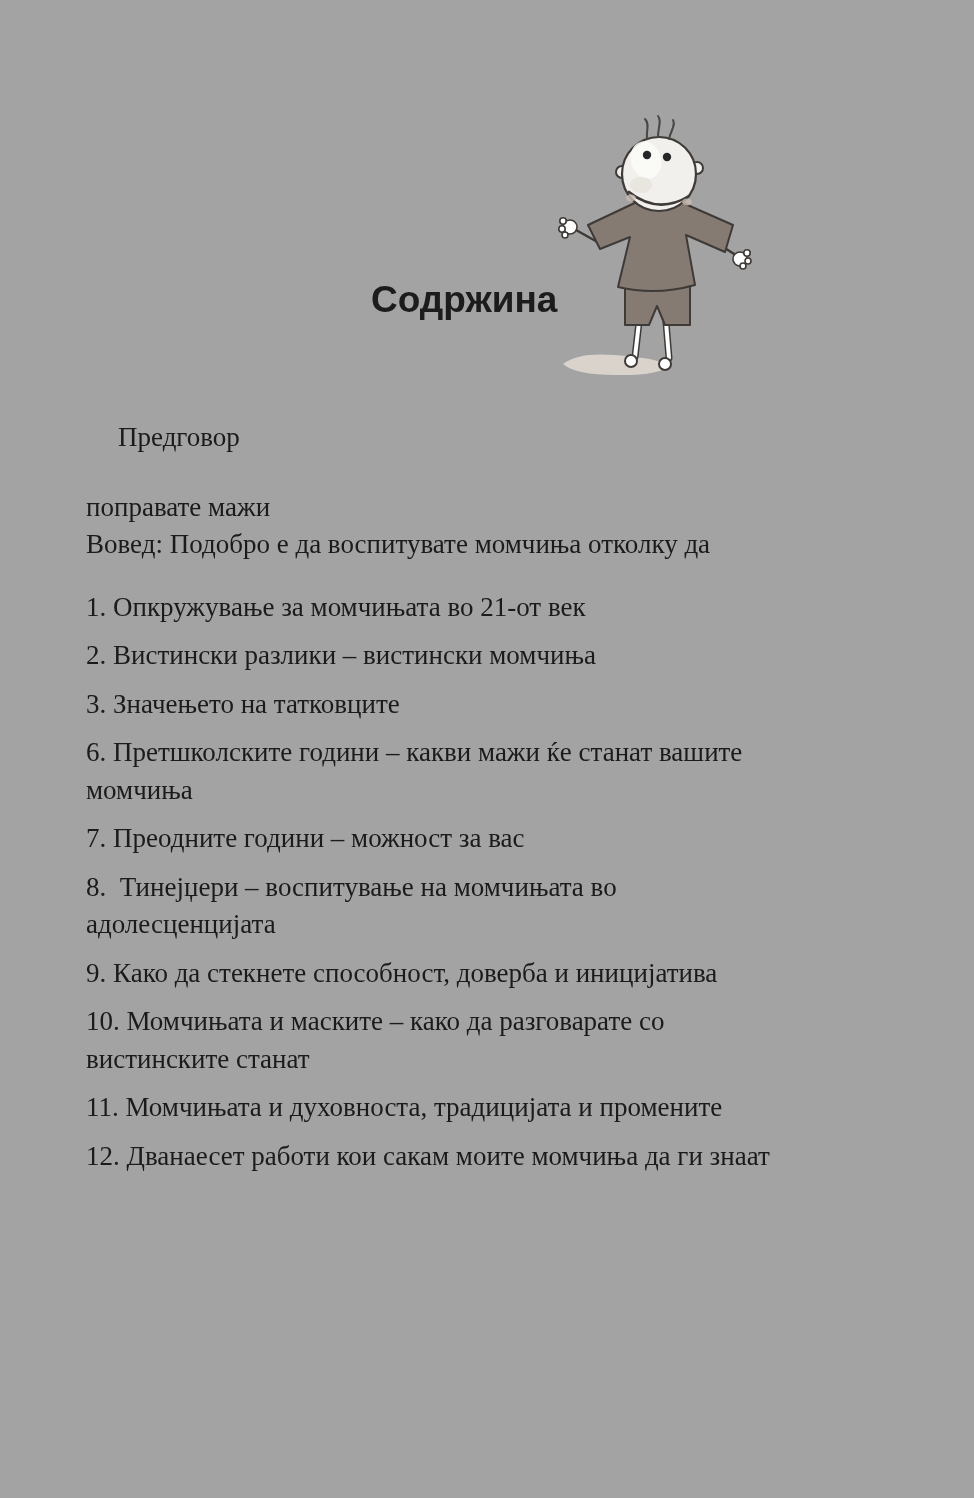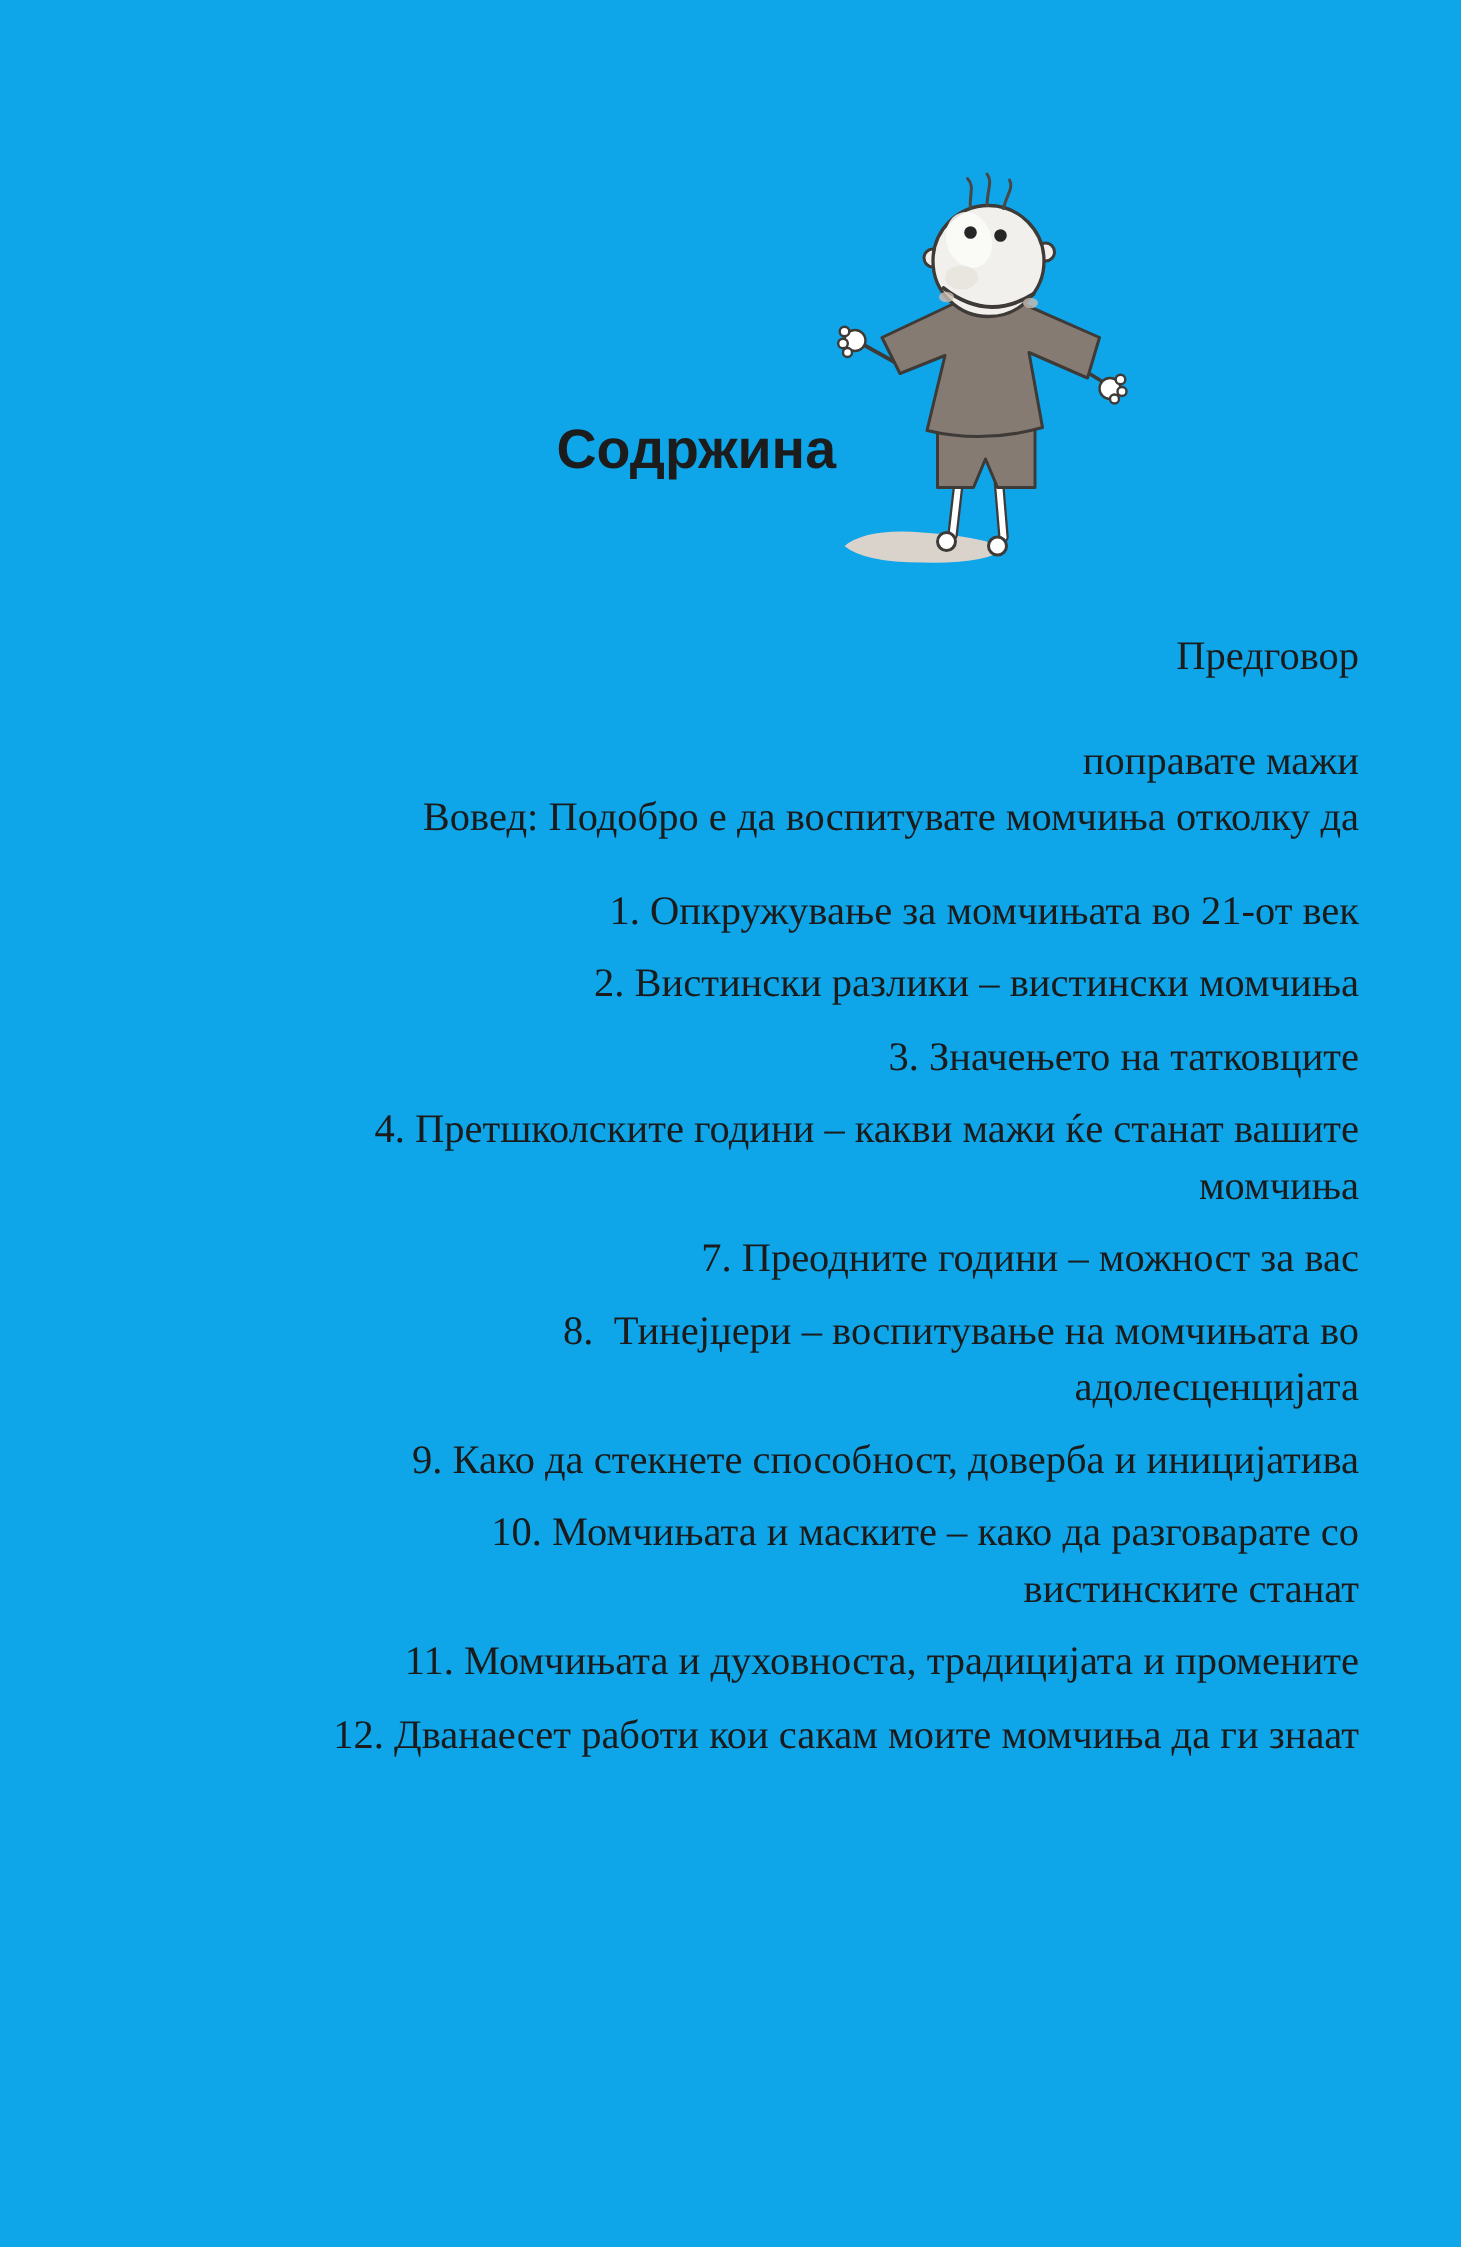--- a/index.html
+++ b/index.html
@@ -1,18 +1,18 @@
 <!DOCTYPE html>
 <html><head>
 <meta charset="utf-8">
 <style>
   html,body{margin:0;padding:0;background:#ffffff;}
   body{width:974px;height:1498px;position:relative;overflow:hidden;
        font-family:"Liberation Serif", serif;color:#1b1b1b;}
-  .page{position:absolute;inset:0;background:#0ea5e9;text-align:right;}
+  .page{position:absolute;inset:0;background:#a3a3a3;}
 
   .title{position:absolute;left:371px;top:279px;
          font-family:"Liberation Sans", sans-serif;font-weight:700;
          font-size:37px;line-height:42px;color:#1c1c1c;}
 
   .boy{position:absolute;left:543px;top:108px;width:212px;height:280px;}
 
   .toc{position:absolute;left:86px;top:419px;width:820px;
        font-size:27px;line-height:37.5px;}
   .toc p{margin:0 0 11px 0;}
@@ -94,21 +94,21 @@
     <p>
       <span class="line">1. Опкружување за момчињата во 21-от век</span>
     </p>
     <p>
       <span class="line">2. Вистински разлики – вистински момчиња</span>
     </p>
     <p>
       <span class="line">3. Значењето на татковците</span>
     </p>
     <p>
-      <span class="line">4. Претшколските години – какви мажи ќе станат вашите</span>
+      <span class="line">6. Претшколските години – какви мажи ќе станат вашите</span>
       <span class="line">момчиња</span>
     </p>
     <p>
       <span class="line">7. Преодните години – можност за вас</span>
     </p>
     <p>
       <span class="line">8.  Тинејџери – воспитување на момчињата во</span>
       <span class="line">адолесценцијата</span>
     </p>
     <p>

